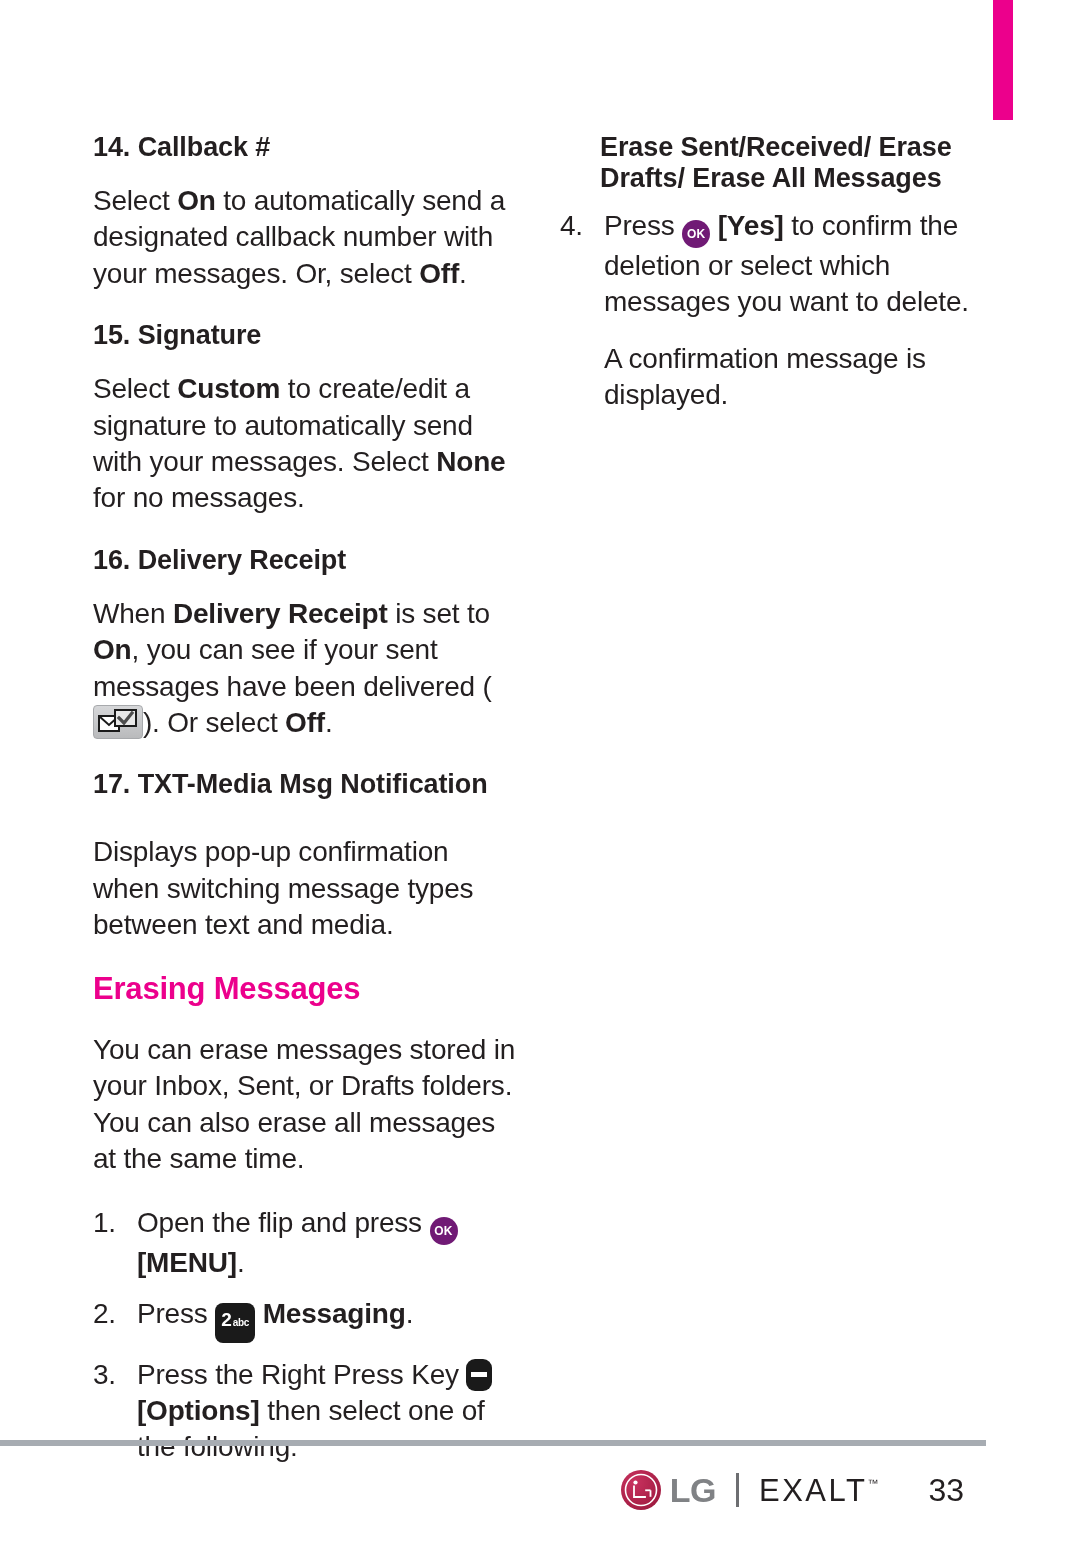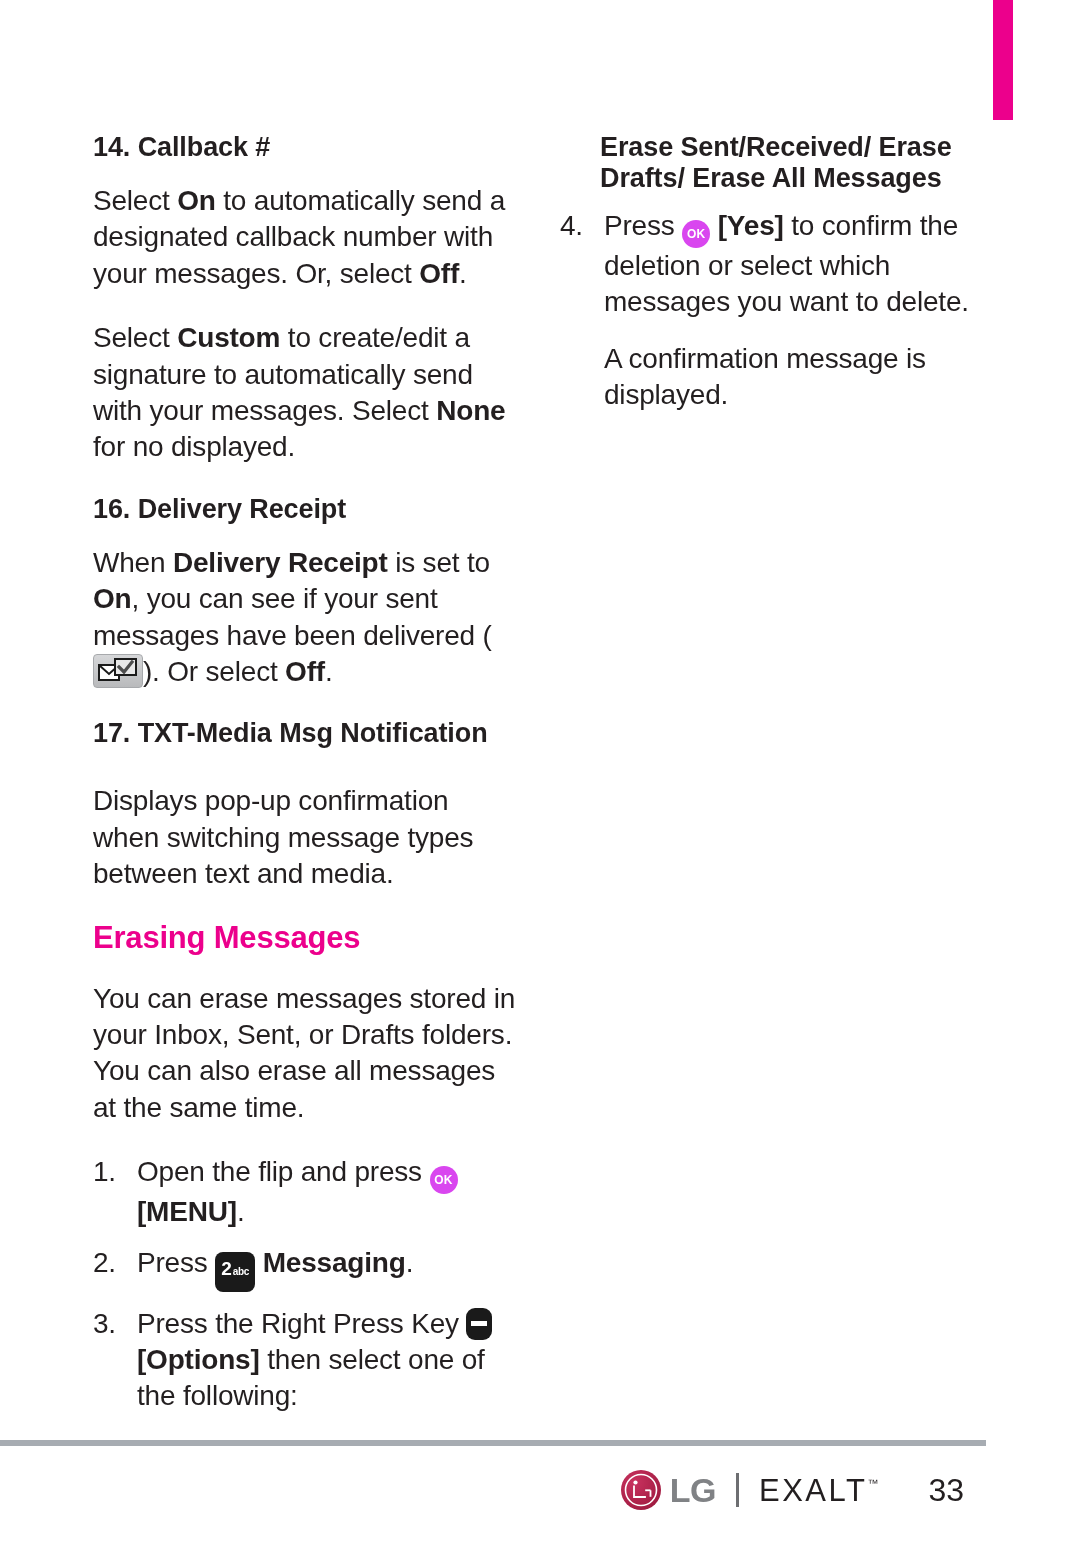--- a/index.html
+++ b/index.html
@@ -109,21 +109,21 @@
   .ico {
     display: inline-block;
     vertical-align: -3px;
   }
 
   
   .ico-ok {
     width: 28px;
     height: 28px;
     border-radius: 50%;
-    background: #d946ef;
+    background: #701a75;
     color: #ffffff;
     font-size: 12px;
     font-weight: bold;
     line-height: 28px;
     text-align: center;
     letter-spacing: 0.2px;
   }
 
   
   .ico-key2 {
@@ -249,21 +249,22 @@
 
 <div class="edge-tab"></div>
 
 <div class="page">
 
   <div class="col col-left">
 
     <h2 class="sec-head">14. Callback #</h2>
     <p class="body"><span>Select </span><b>On</b><span> to automatically send a designated callback number with your messages. Or, select </span><b>Off</b><span>.</span></p>
 
-    <p class="body"><span>Select </span><b>Custom</b><span> to create/edit a signature to automatically send with your messages. Select </span><b>None</b><span> for no displayed.</span></p>
+    <h2 class="sec-head">15. Signature</h2>
+    <p class="body"><span>Select </span><b>Custom</b><span> to create/edit a signature to automatically send with your messages. Select </span><b>None</b><span> for no messages.</span></p>
 
     <h2 class="sec-head">16. Delivery Receipt</h2>
     <p class="body"><span>When </span><b>Delivery Receipt</b><span> is set to </span><b>On</b><span>, you can see if your sent messages have been delivered (</span><span class="ico ico-receipt"><svg width="42" height="27" viewBox="0 0 42 27">
           <path d="M2 8 L22 8 L22 23 L2 23 Z" fill="#ffffff" stroke="#1a1a1a" stroke-width="2"></path>
           <path d="M2 8 L12 17 L22 8" fill="none" stroke="#1a1a1a" stroke-width="2"></path>
           <rect x="18" y="2" width="21" height="16" fill="#e8e8e8" stroke="#1a1a1a" stroke-width="2"></rect>
           <path d="M22 10 L27 15 L35 5" fill="none" stroke="#4d4d4d" stroke-width="3.2" stroke-linecap="square"></path>
         </svg></span><span>). Or select </span><b>Off</b><span>.</span></p>
 
     <h2 class="sec-head tight">17. TXT-Media Msg Notification</h2>

